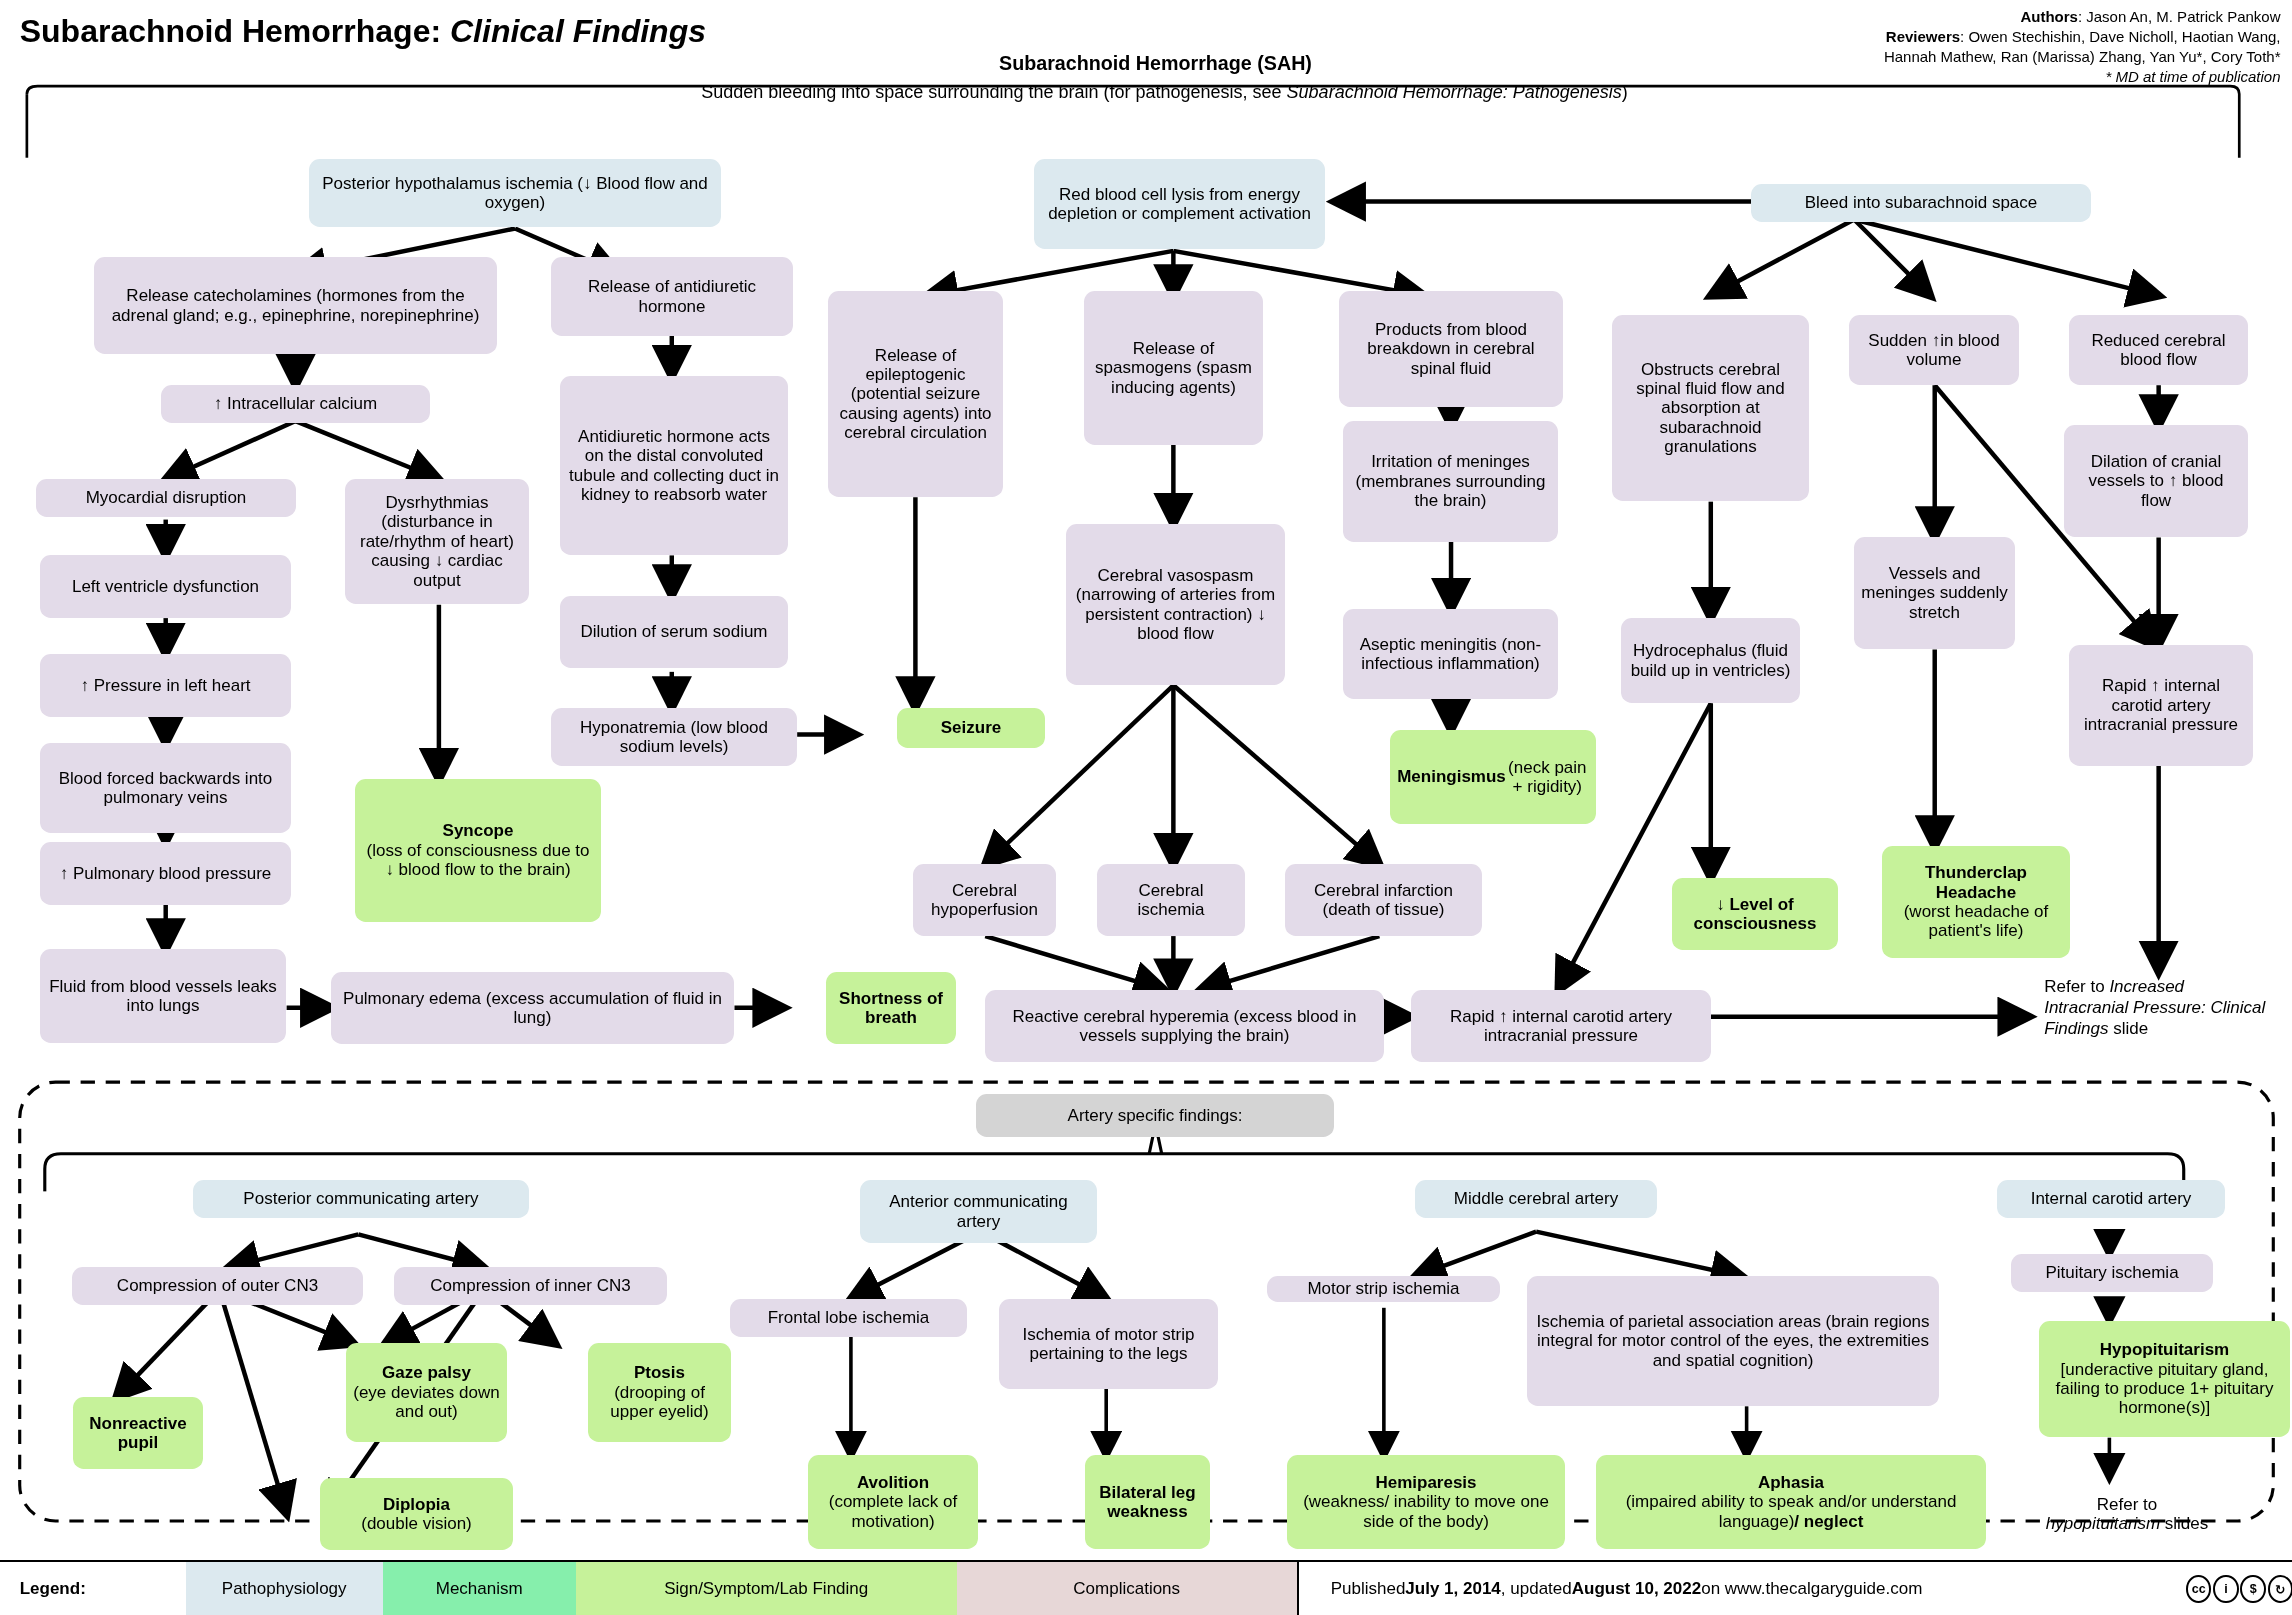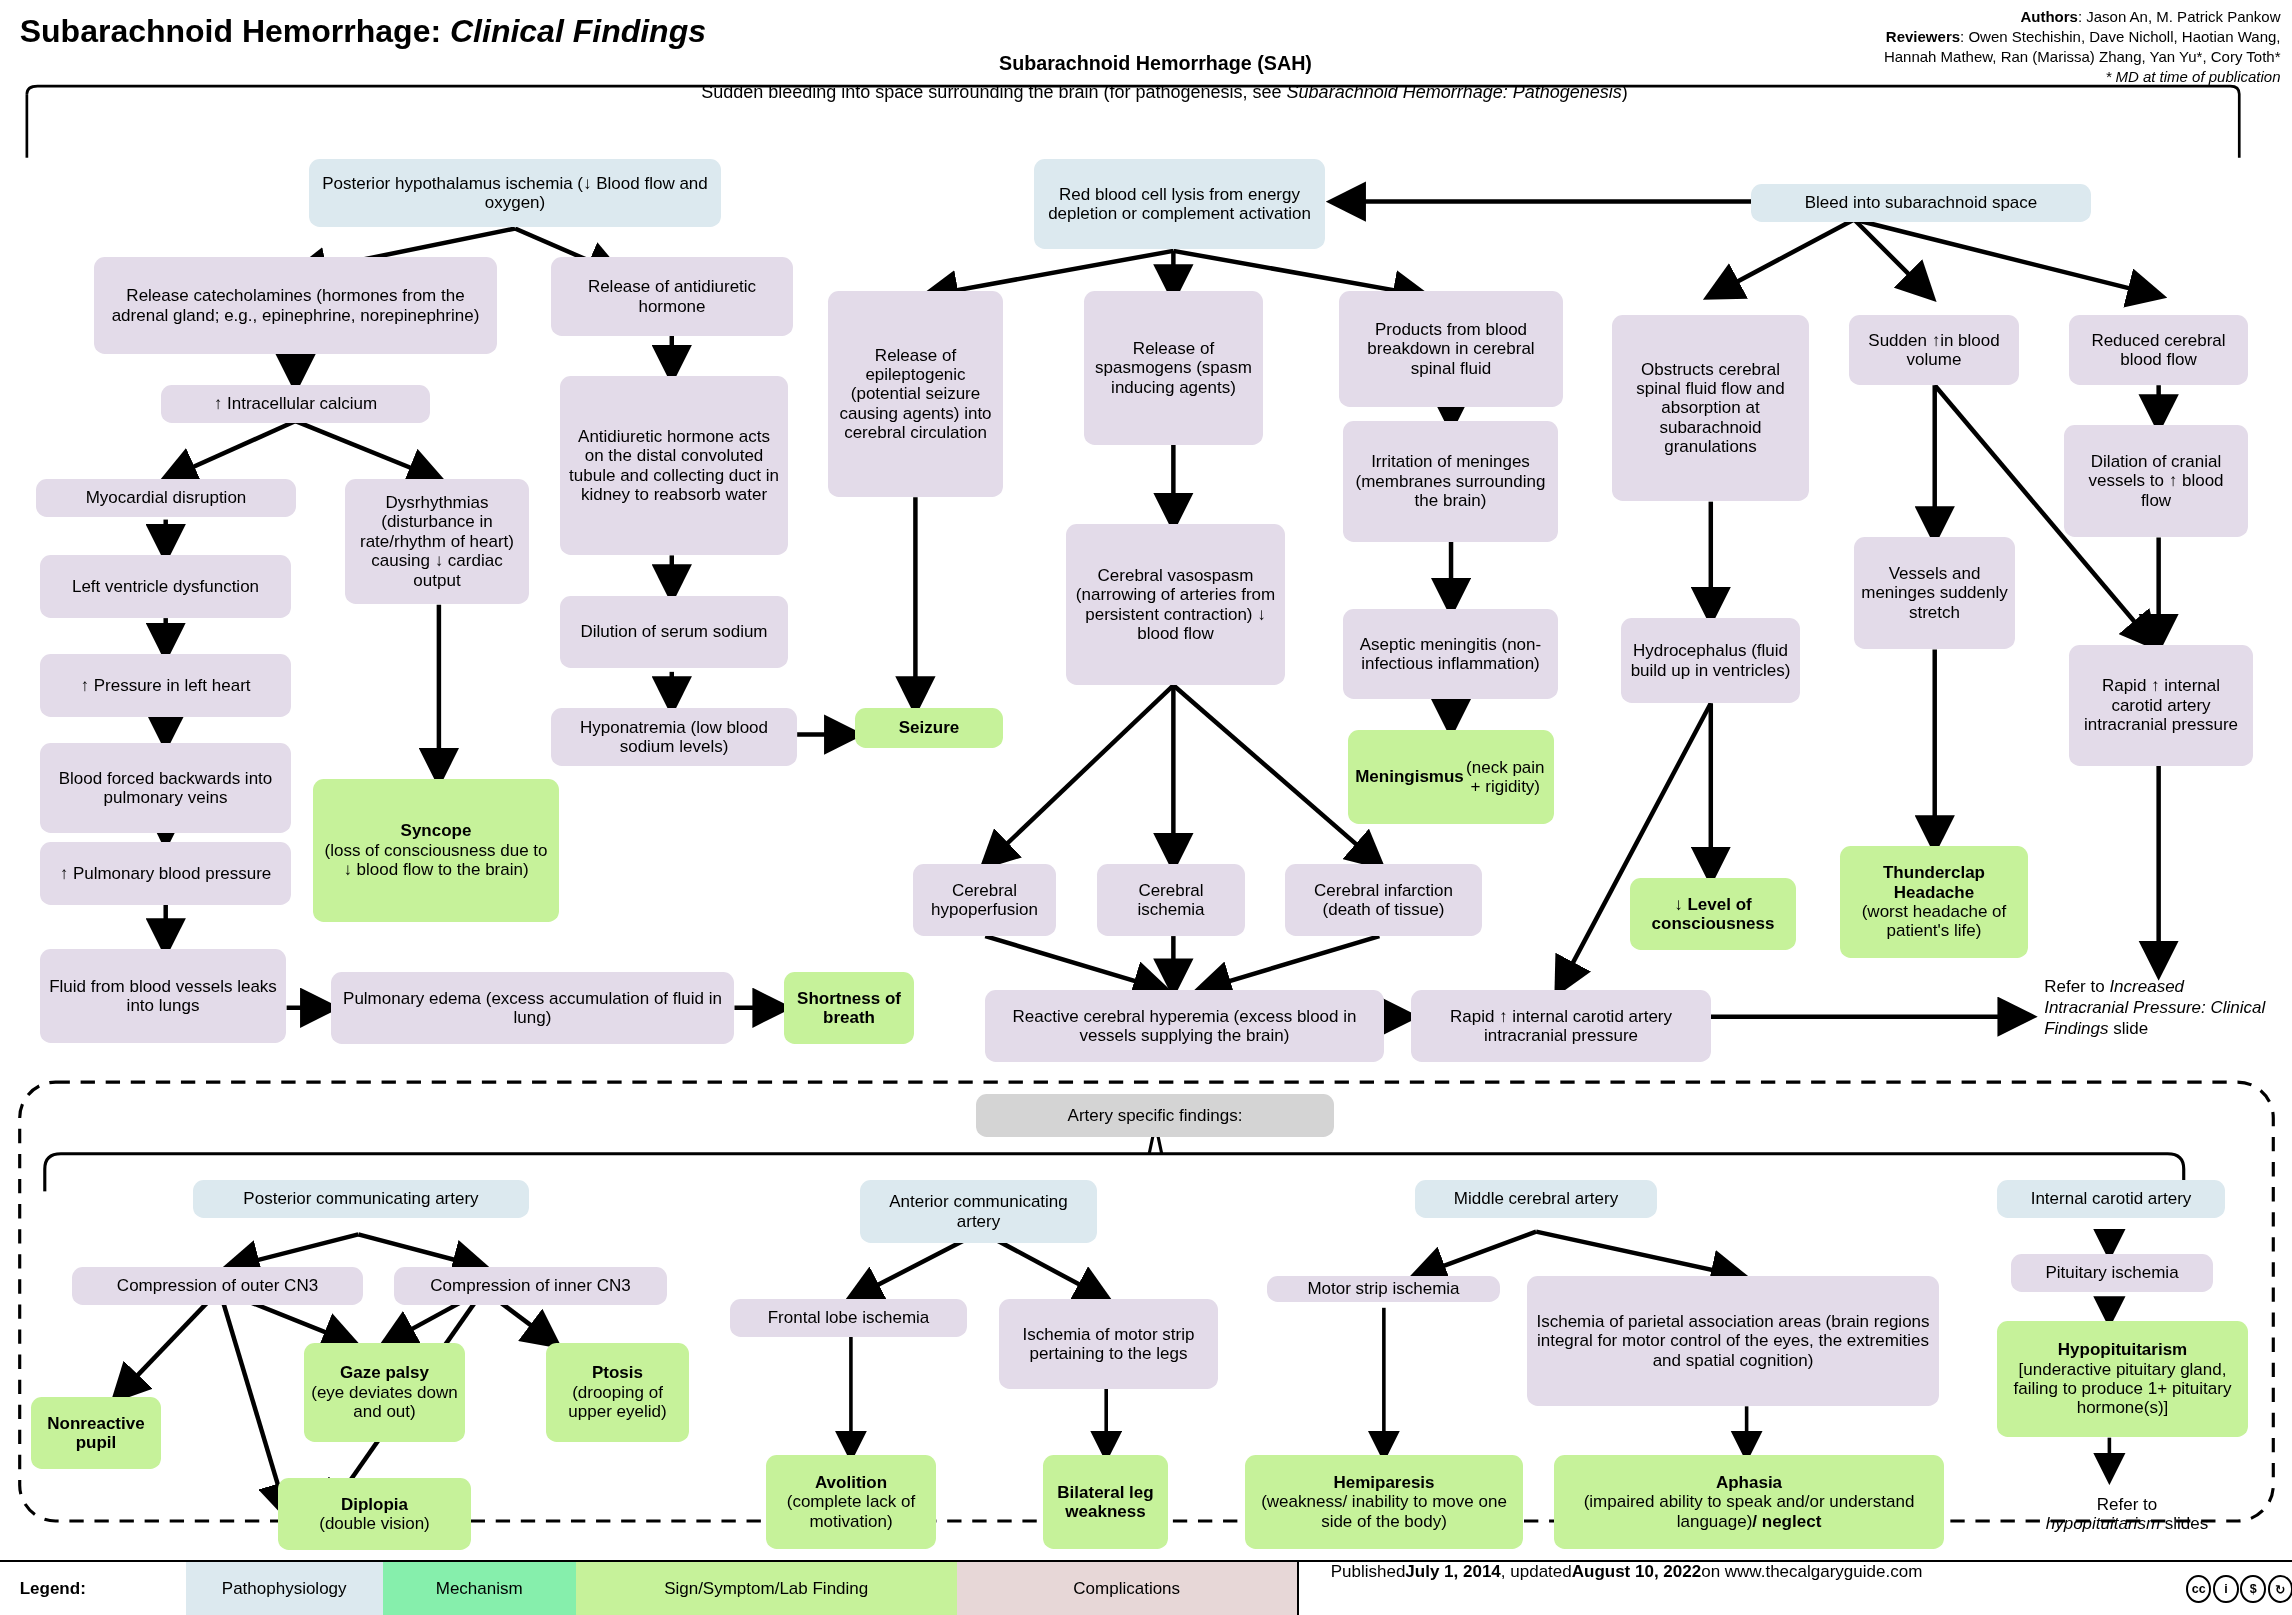--- a/index.html
+++ b/index.html
@@ -17,40 +17,40 @@
   #authors{right:12.5px;top:7.2px;width:645px;text-align:right;font-size:15px;line-height:1.33;}
   #authors b{font-weight:bold;}
   #authors .ital{font-style:italic;}
 
   
   .node{position:absolute;box-sizing:border-box;border-radius:10.7px;
         display:flex;align-items:center;justify-content:center;text-align:center;
         font-size:17px;line-height:1.14;padding:4.5px 7.2px;}
   .patho{background:#dce9ef;}
   .mech{background:#e3dbe9;}
-  .sign{background:#c6f29a;font-weight:bold;}
+  .sign{background:#c6f29a;font-weight:bold;margin-left:42px;}
   .sign .norm{font-weight:normal;}
   .plain{background:transparent;}
   .plain i{font-style:italic;}
   .grey{background:#d4d4d4;}
   .b{font-weight:bold;}
 
   
   #wires{position:absolute;left:0;top:0;width:2293px;height:1616px;pointer-events:none;}
 
   
   #footer{position:absolute;left:0;bottom:0;width:2293px;height:54px;
           border-top:2.7px solid #000;display:flex;align-items:stretch;font-size:17px;}
   #footer .lg{width:166px;display:flex;align-items:center;padding-left:19.7px;font-weight:bold;}
   #footer .seg{display:flex;align-items:center;justify-content:center;}
   #footer .s1{width:197px;background:#dce9ef;}
   #footer .s2{width:193px;background:#86efac;}
   #footer .s3{width:381px;background:#c6f29a;}
   #footer .s4{width:340px;background:#e7d7d7;}
-  #footer .pub{flex:1;display:flex;padding-left:32px;
+  #footer .pub{flex:1;display:flex;align-items:center;padding-left:32px;
                border-left:2.7px solid #000;}
   #footer .pub b{font-weight:bold;}
   #cc{width:107px;display:flex;align-items:center;justify-content:center;gap:1.8px;}
   .ccb{width:24px;height:24px;border-radius:50%;border:2.2px solid #000;
        display:flex;align-items:center;justify-content:center;font-size:12.5px;font-weight:bold;}
 </style>
 </head>
 <body>
 
 <div class="abs" id="title">

